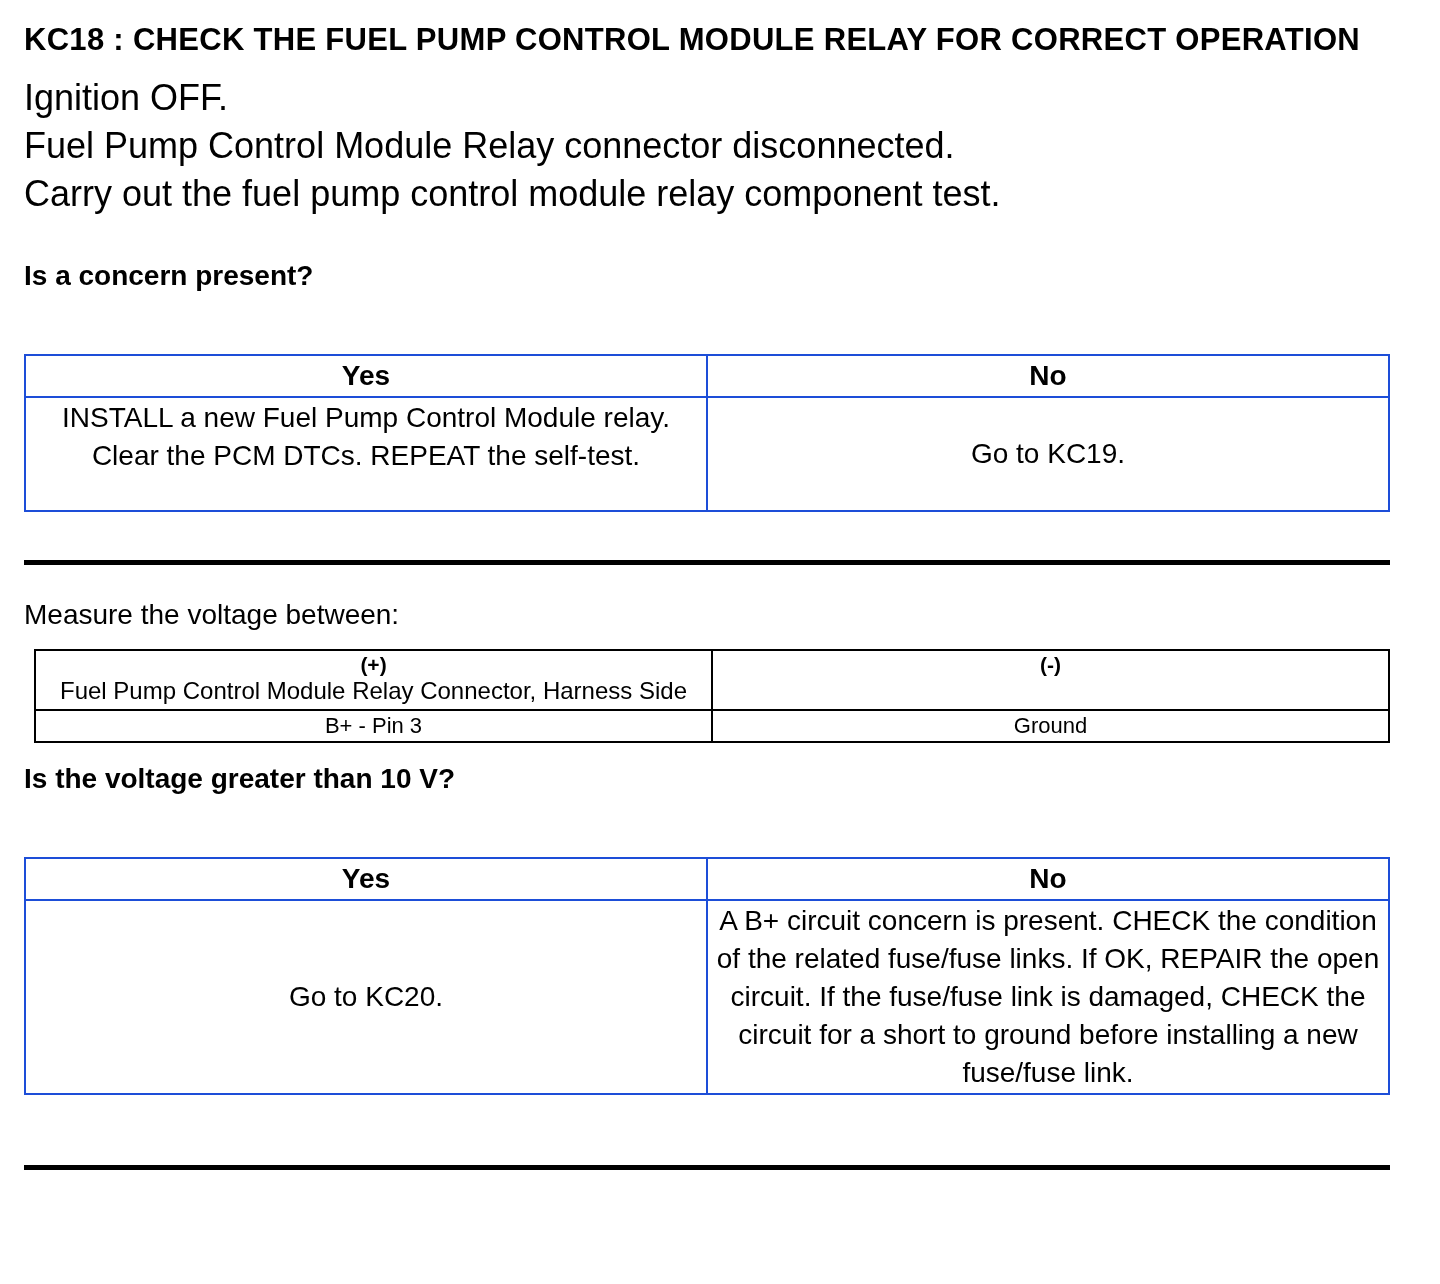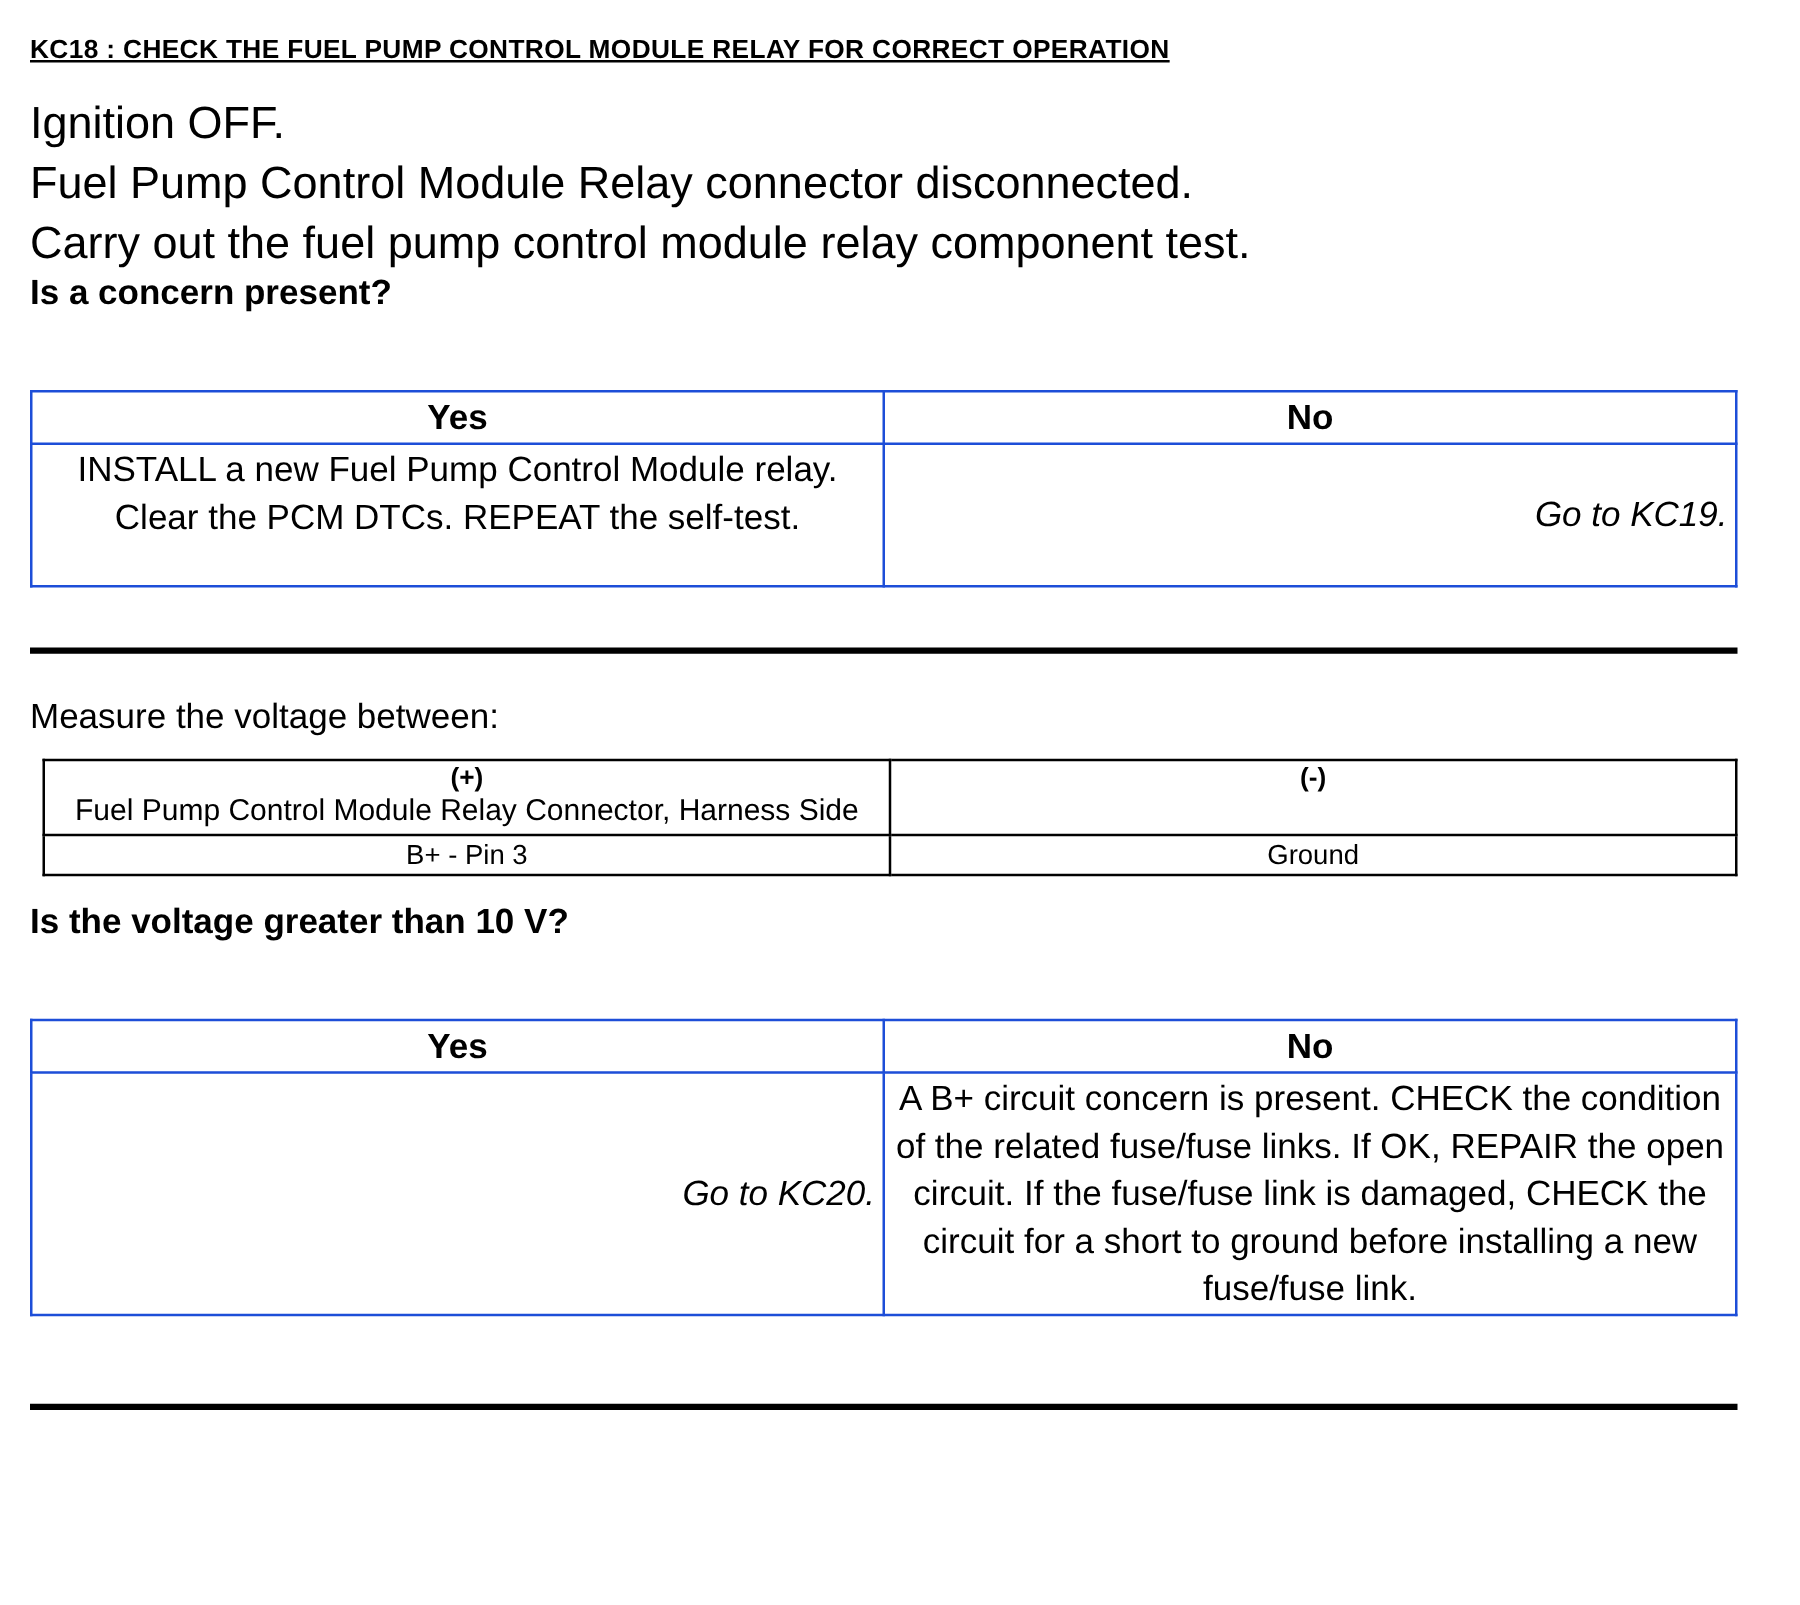--- a/index.html
+++ b/index.html
@@ -13,37 +13,37 @@
     box-sizing: border-box;
     font-family: "Liberation Sans", "DejaVu Sans", sans-serif;
     color: #000;
     -webkit-font-smoothing: antialiased;
   }
   .page {
     box-sizing: border-box;
     padding: 26px 50px 10px 24px;
   }
   .section-title {
-    font-size: 21px;
+    font-size: 31px;
     font-weight: bold;
     letter-spacing: 0.3px;
     line-height: 28px;
-    text-decoration: underline;
   }
   .steps {
     margin-top: 20px;
   }
   .step {
     font-size: 36px;
     line-height: 48px;
     margin: 0;
   }
   .question {
     font-size: 28px;
     font-weight: bold;
+    margin-top: 42px;
     line-height: 32px;
   }
   table {
     border-collapse: collapse;
     width: 100%;
     table-layout: fixed;
   }
   
   .decision-table {
     margin-top: 62px;
@@ -62,22 +62,21 @@
   }
   .decision-table col {
     width: 50%;
   }
   .cell-top-left {
     vertical-align: top;
     text-align: center;
   }
   .cell-mid-center {
     vertical-align: middle;
-    text-align: right;
-    font-style: italic;
+    text-align: center;
   }
   .cell-text {
     line-height: 38px;
   }
   .row-kc18-body {
     height: 114px;
   }
   .row-kc19-body {
     height: 188px;
   }

